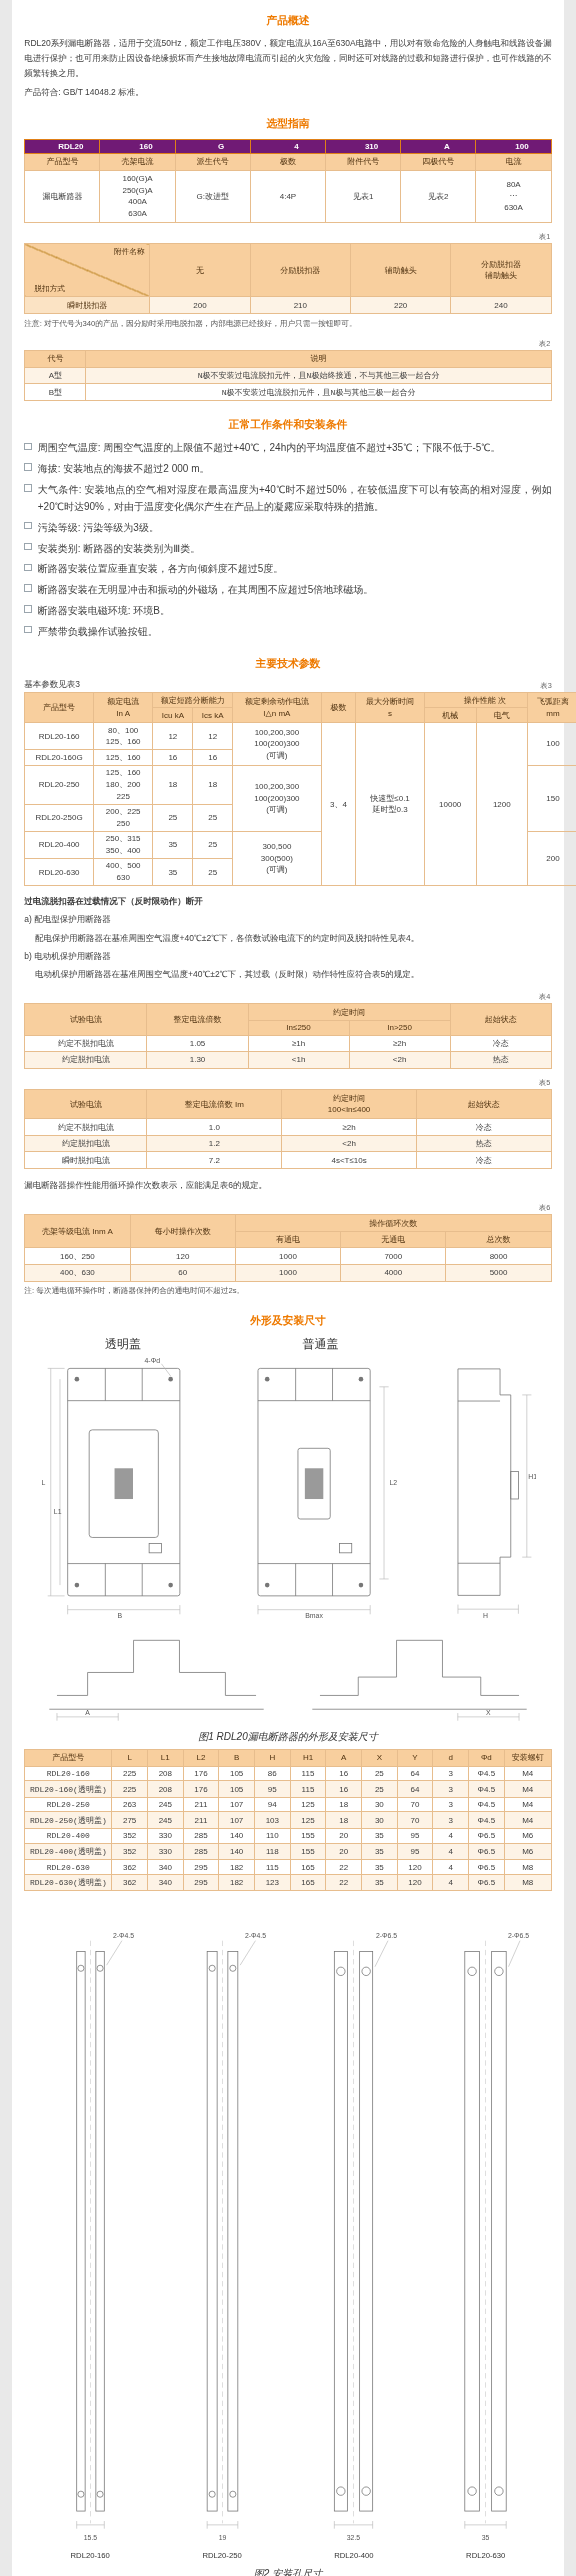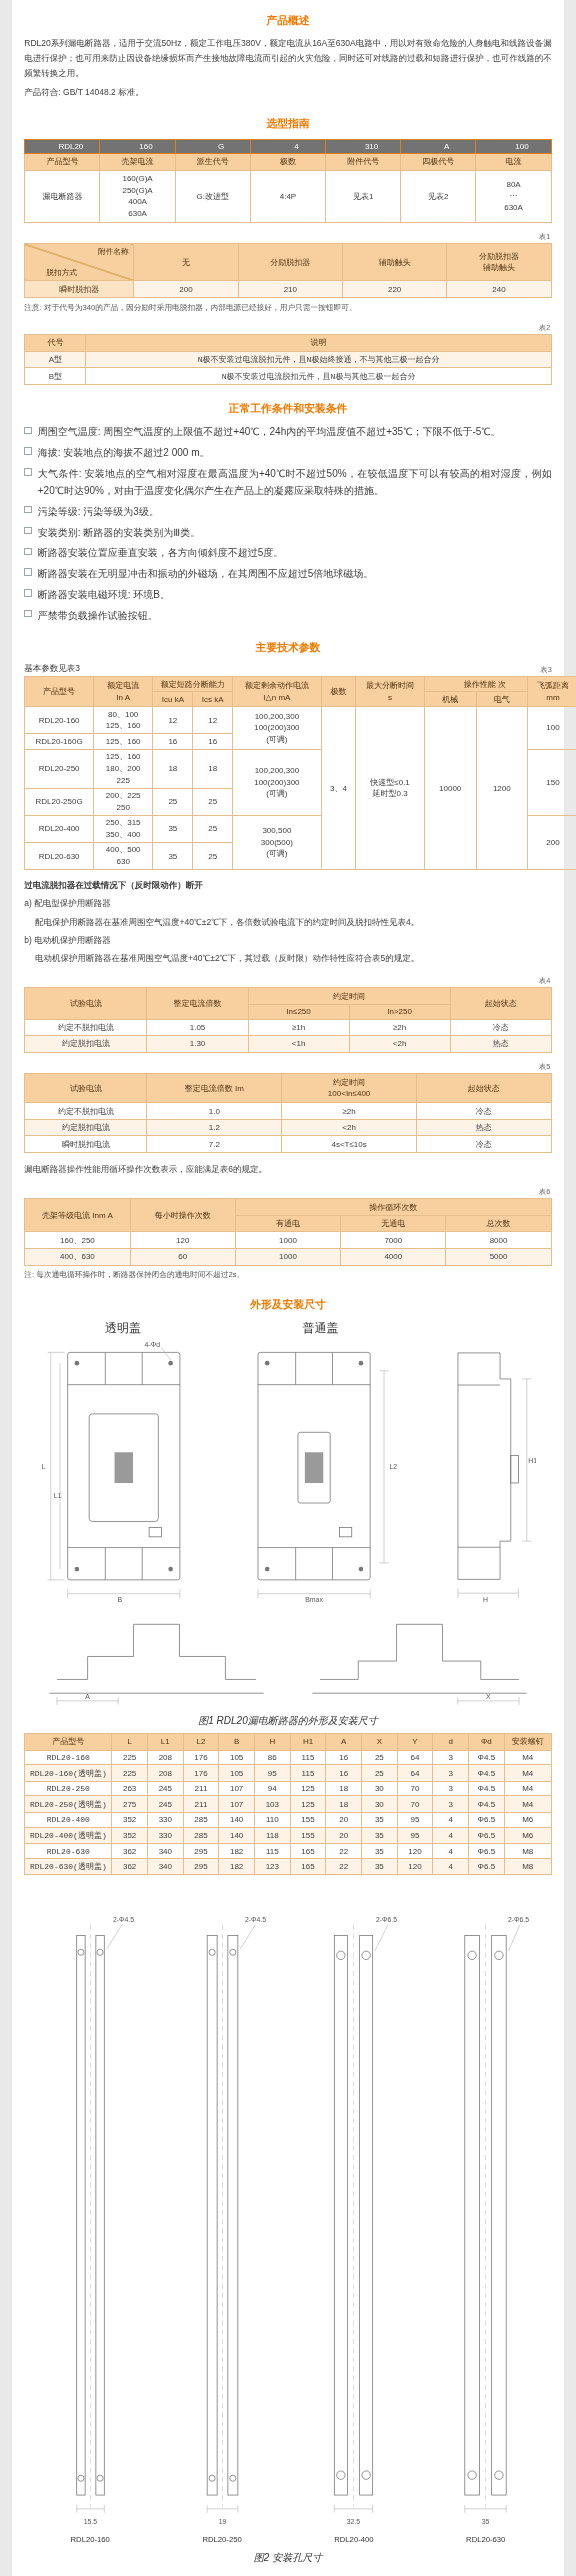--- a/index.html
+++ b/index.html
@@ -12,28 +12,28 @@
   .indent{padding-left:10.8px;}
   .note{font-size:7.7px;color:#555;margin:3.8px 0 9.2px;line-height:1.5;}
   .tlabel{font-size:7.3px;color:#666;text-align:right;margin:9.2px 1.5px 1.5px;}
   .intro-row{display:flex;justify-content:space-between;align-items:flex-end;font-size:8.5px;margin:4.6px 0 1.5px;}
   .tlabel-inline{font-size:7.3px;color:#666;}
   table.tbl{width:100%;border-collapse:collapse;font-size:8px;table-layout:fixed;}
   .tbl th,.tbl td{border:0.8px solid #e7bd8d;padding:2.3px 3.1px;text-align:center;vertical-align:middle;word-break:break-all;}
   .tbl th{background:#f8cf9e;font-weight:normal;color:#503311;}
   .tbl .rowhead{background:#fbe3c4;}
   .zebra tbody tr:nth-child(even) td{background:#fdf3e6;}
-  .sel .code td{background:#737373;color:#fff;font-weight:normal;border-color:#e08017;padding-left:20px;}
+  .sel .code td{background:#701a75;color:#fff;font-weight:bold;border-color:#e08017;padding-left:20px;}
   .sel .names td{background:#f8cf9e;color:#503311;}
   .ml{white-space:pre-line;line-height:1.45;}
   .left{text-align:left;font-family:Liberation Mono, monospace;}
-  td.corner{position:relative;height:28px;padding:4px;background:
+  td.corner{position:relative;height:28px;padding:12px;background:
     linear-gradient(to top right,#f8cf9e 49.3%,#c9953f 49.3%,#c9953f 50.7%,#f8cf9e 50.7%); text-align: right;}
   .c-top{position:absolute;top:2.3px;right:4.6px;font-size:7.7px;color:#503311;}
-  .c-bot{position:absolute;bottom:2.3px;left:21px;font-size:7.7px;color:#503311;}
+  .c-bot{position:absolute;bottom:2.3px;left:9px;font-size:7.7px;color:#503311;}
   .cond-list{margin:4.6px 0 3.1px;}
   .cond-item{display:flex;gap:6.1px;font-size:10px;line-height:1.7;margin:3.8px 0;text-align:justify;}
   .sq{flex:0 0 auto;width:5.4px;height:5.4px;border:1.2px solid #9aa5ad;margin-top:3.1px;background:#fff;}
   .t3{font-size:7.7px;}
   .t3 th,.t3 td{padding:1.5px 2.3px;}
   .dim{font-size:7.3px;}
   .dim th,.dim td{padding:2.3px 1.5px;}
   .fig1{margin:7.7px 0 4.6px;}
   .fig1-row{display:flex;justify-content:space-around;align-items:flex-end;margin-bottom:6.1px;}
   .drawing-block{text-align:center;}

